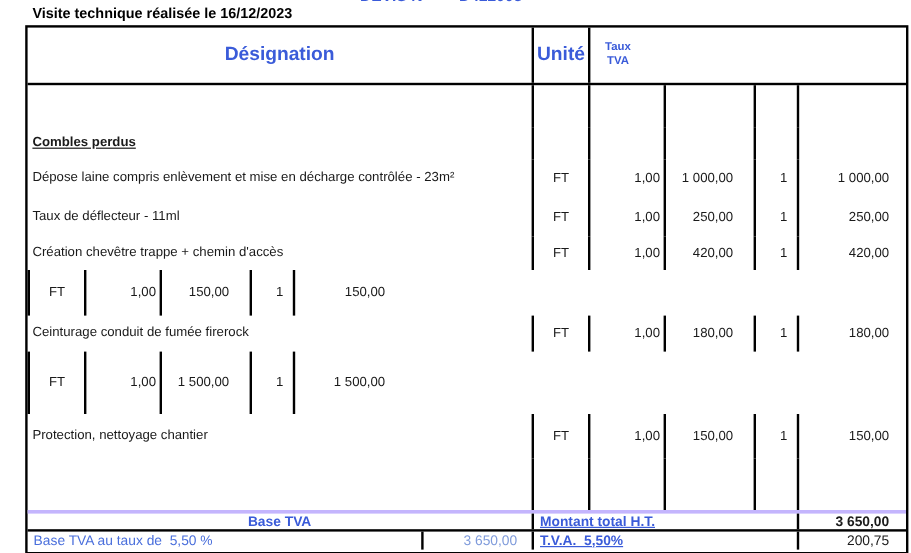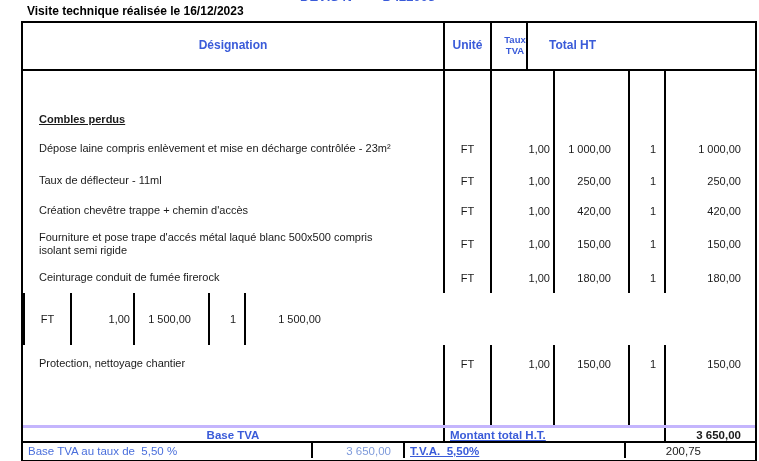--- a/index.html
+++ b/index.html
@@ -36,35 +36,35 @@
   .cell{box-sizing:border-box;overflow:hidden;}
   .vline{border-left:2px solid #000;}
   
   .c-des{width:420px;}
   .c-unit{width:47px;}
   .c-qty{width:63px;}
   .c-pu{width:75px;}
   .c-tva{width:36px;padding-left:12px;}
   .c-tot{width:91px;}
   .c-merge{width:221px;}  
-  .c-base1{width:288px;}
+  .c-base1{width:328px;}
   .c-base2{width:92px;}
   
   .hdr{height:48px;border-bottom:2px solid #000;}
   .hdr .cell{
     display:flex;align-items:center;justify-content:center;
-    color:#3a5bd9;font-weight:bold;font-size:12px;text-align:center;
+    color:#3a5bd9;font-weight:bold;font-size:16px;text-align:center;
     white-space:pre-line;line-height:1.15;
   }
   .hdr .small{font-size:9.5px;}
   
   .tbody{display:flex;flex-direction:column;height:354px;flex:0 0 auto;}
   .brow{display:flex;flex-direction:row;width:732px;flex:0 0 auto;}
   .brow .cell{display:flex;align-items:center;font-size:11px;}
-  .des-cell{padding-left:16px;padding-right:4px;white-space:pre-wrap;line-height:1.22;}
+  .des-cell{padding-left:4px;padding-right:4px;white-space:pre-wrap;line-height:1.22;}
   .unit-cell{justify-content:center;}
   .qty-cell{justify-content:flex-end;padding-right:3px;}
   .pu-cell{justify-content:flex-end;padding-right:17px;}
   .tva-cell{justify-content:center;font-size:9.5px;}
   .tot-cell{justify-content:flex-end;padding-right:14px;}
   .section-title{font-weight:bold;text-decoration:underline;}
   
   .frowA{height:16px;border-top:3px solid #c4b5fd;}
   .frowB{height:17px;border-top:2px solid #000;}
   .frowA .cell,.frowB .cell{display:flex;align-items:center;font-size:11.5px;}
@@ -90,21 +90,20 @@
 
   <div class="doc-title">Visite technique réalisée le 16/12/2023</div>
 
   <div class="quote-table">
 
     <div class="trow hdr">
       <div class="cell c-des">Désignation</div>
       <div class="cell c-unit vline">Unité</div>
       <div class="cell c-tva vline small">Taux
 TVA</div>
-      <div class="cell c-tot vline">Total HT</div>
     </div>
 
     <div class="tbody">
 
       <div class="brow" style="height:35px">
         <div class="cell c-des"></div>
         <div class="cell c-unit vline"></div>
         <div class="cell c-qty vline"></div>
         <div class="cell c-pu vline"></div>
         <div class="cell c-tva vline"></div>
@@ -141,22 +140,20 @@
       <div class="brow" style="height:28px">
         <div class="cell c-des des-cell">Création chevêtre trappe + chemin d'accès</div>
         <div class="cell c-unit vline unit-cell">FT</div>
         <div class="cell c-qty vline qty-cell">1,00</div>
         <div class="cell c-pu vline pu-cell">420,00</div>
         <div class="cell c-tva vline tva-cell">1</div>
         <div class="cell c-tot vline tot-cell">420,00</div>
       </div>
 
       <div class="brow" style="height:38px">
-        <div class="cell c-des des-cell">Fourniture et pose trape d'accés métal laqué blanc 500x500 compris
-isolant semi rigide</div>
         <div class="cell c-unit vline unit-cell">FT</div>
         <div class="cell c-qty vline qty-cell">1,00</div>
         <div class="cell c-pu vline pu-cell">150,00</div>
         <div class="cell c-tva vline tva-cell">1</div>
         <div class="cell c-tot vline tot-cell">150,00</div>
       </div>
 
       <div class="brow" style="height:30px">
         <div class="cell c-des des-cell">Ceinturage conduit de fumée firerock</div>
         <div class="cell c-unit vline unit-cell">FT</div>

